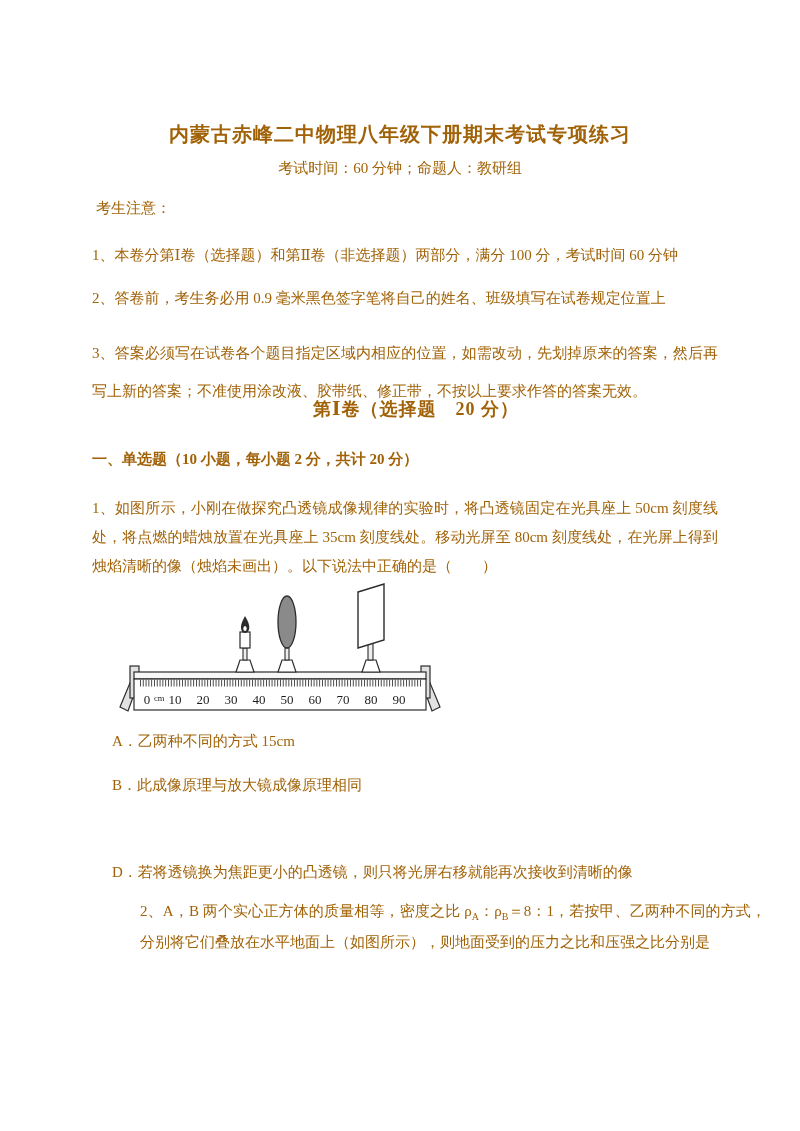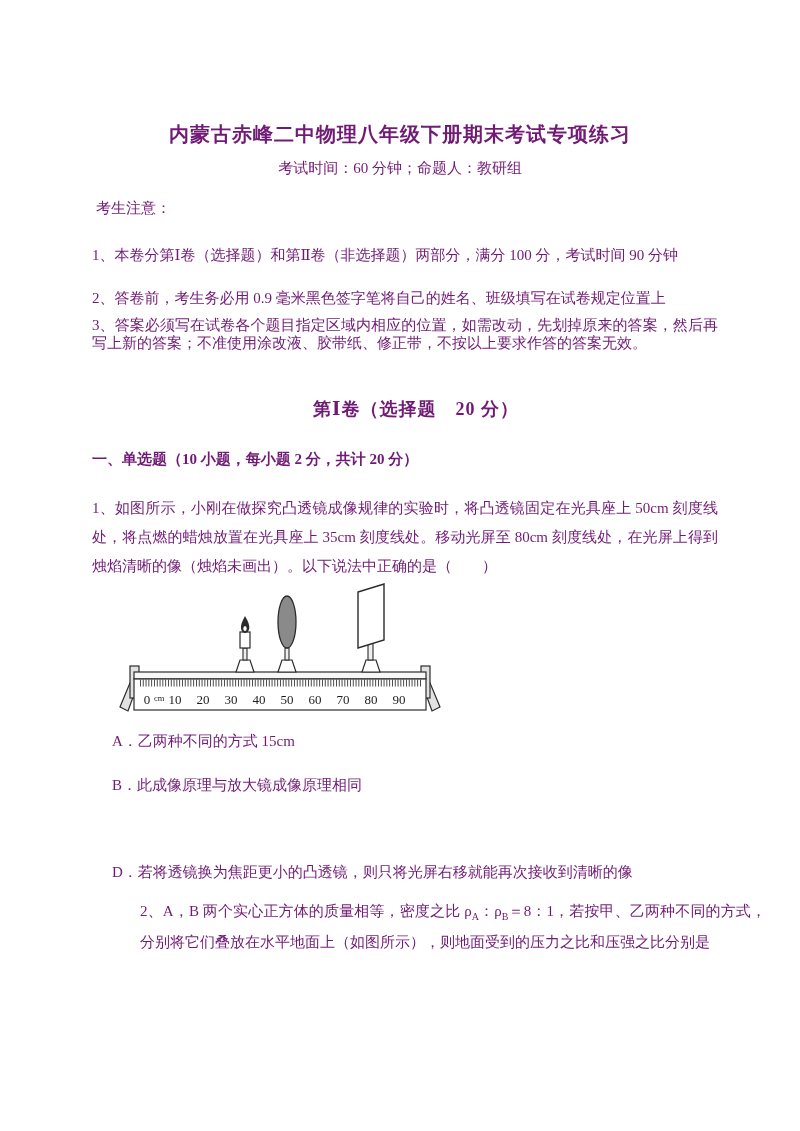--- a/index.html
+++ b/index.html
@@ -1,29 +1,29 @@
 <!DOCTYPE html>
 <html><head>
 <meta charset="utf-8">
 <style>
   html,body { margin:0; padding:0; background:#ffffff; }
   .page {
     position:relative; width:800px; height:1131px; background:#ffffff;
     font-family:"Liberation Serif","DejaVu Serif",serif;
-    color:#701a75; overflow:hidden;
+    color:#a16207; overflow:hidden;
   }
   .abs { position:absolute; margin:0; }
   .center { left:0; width:800px; text-align:center; }
   .title { top:121px; font-size:20px; font-weight:bold; letter-spacing:1px; }
   .subtitle { top:159px; font-size:15px; }
   .notice-heading { top:199px; left:96px; font-size:15px; font-weight:normal; }
   .para { left:92px; width:626px; font-size:15px; line-height:29px; text-align:justify; }
   #note1 { top:241px; }
   #note2 { top:284px; }
-  #note3 { top:316px; line-height:18px; }
+  #note3 { top:334px; line-height:38px; }
   .part-title { top:397px; font-size:18px; font-weight:bold; letter-spacing:1px;margin-left:16px; }
   .section-title { top:450px; left:92px; font-size:15px; font-weight:bold; }
   #q1-text { top:494px; }
   .fig { top:582px; left:112px; }
   .option { left:112px; width:610px; font-size:15px; line-height:20px; }
   #optA { top:731px; }
   #optB { top:775px; }
   #optC { top:818px; }
   #optD { top:862px; }
   #q2-text { top:896px; line-height:31px;margin-left:48px; }
@@ -35,21 +35,21 @@
 <body>
 
 <div class="page">
 
   <h1 class="abs center title">内蒙古赤峰二中物理八年级下册期末考试专项练习</h1>
 
   <div class="abs center subtitle">考试时间：60 分钟；命题人：教研组</div>
 
   <div class="abs notice-heading">考生注意：</div>
 
-  <p class="abs para" id="note1">1、本卷分第Ⅰ卷（选择题）和第Ⅱ卷（非选择题）两部分，满分 100 分，考试时间 90 分钟</p>
+  <p class="abs para" id="note1">1、本卷分第Ⅰ卷（选择题）和第Ⅱ卷（非选择题）两部分，满分 100 分，考试时间 60 分钟</p>
   <p class="abs para" id="note2">2、答卷前，考生务必用 0.9 毫米黑色签字笔将自己的姓名、班级填写在试卷规定位置上</p>
   <p class="abs para" id="note3">3、答案必须写在试卷各个题目指定区域内相应的位置，如需改动，先划掉原来的答案，然后再写上新的答案；不准使用涂改液、胶带纸、修正带，不按以上要求作答的答案无效。</p>
 
   <h2 class="abs center part-title">第Ⅰ卷（选择题　20 分）</h2>
 
   <h3 class="abs section-title">一、单选题（10 小题，每小题 2 分，共计 20 分）</h3>
 
   <p class="abs para" id="q1-text">1、如图所示，小刚在做探究凸透镜成像规律的实验时，将凸透镜固定在光具座上 50cm 刻度线处，将点燃的蜡烛放置在光具座上 35cm 刻度线处。移动光屏至 80cm 刻度线处，在光屏上得到烛焰清晰的像（烛焰未画出）。以下说法中正确的是（　　）</p>
 
   <svg class="abs fig" width="336" height="132" viewBox="0 0 336 132">

